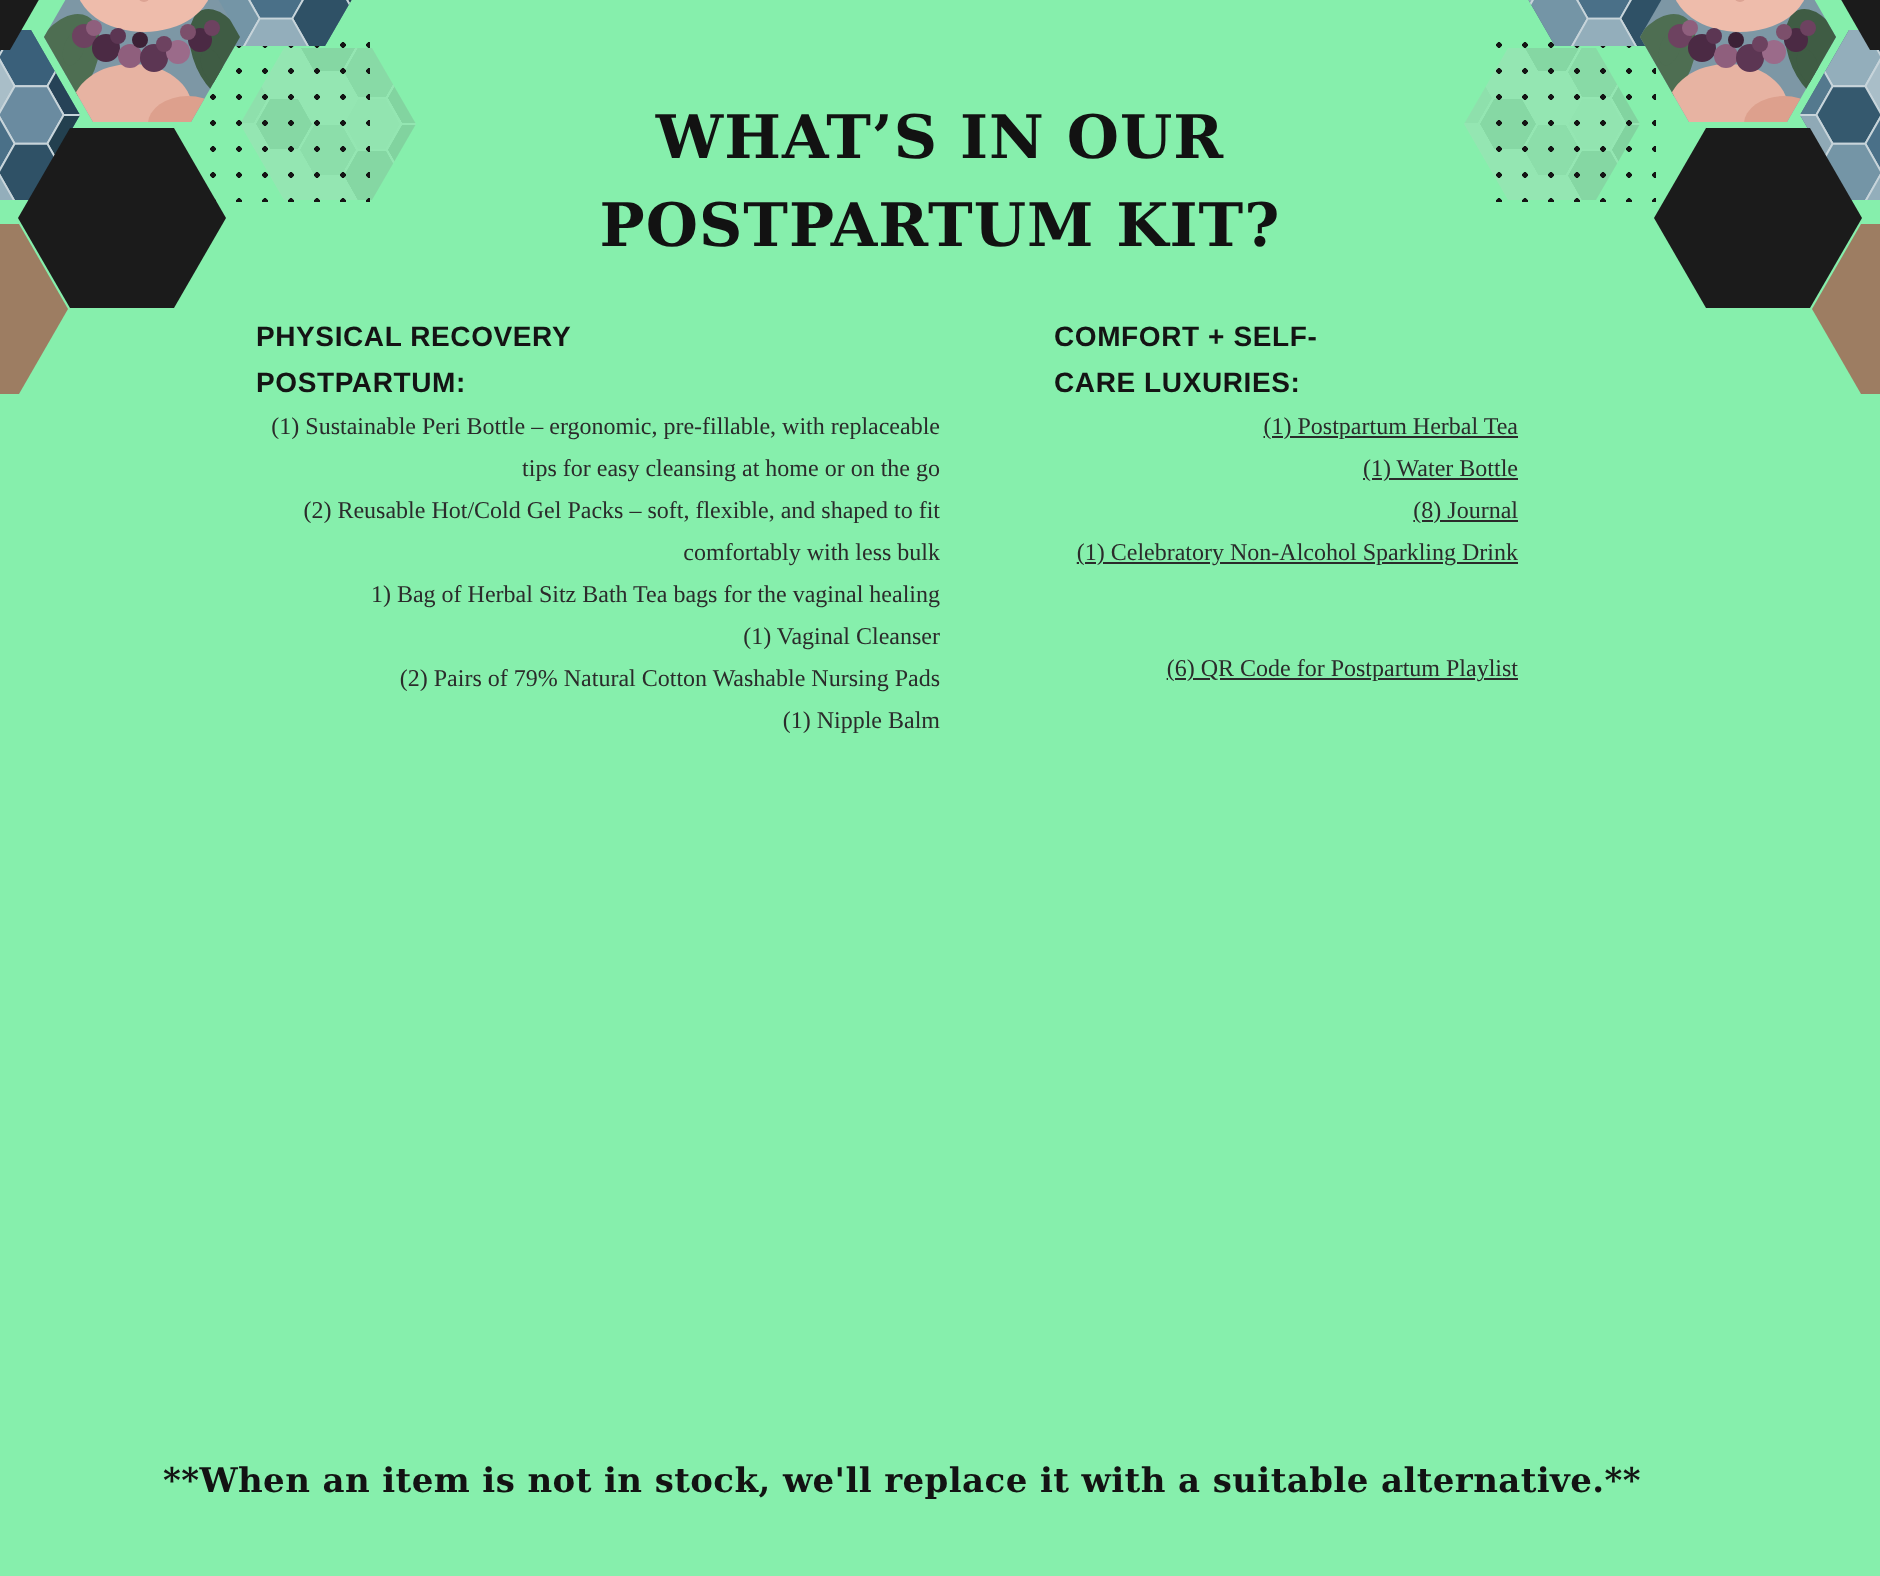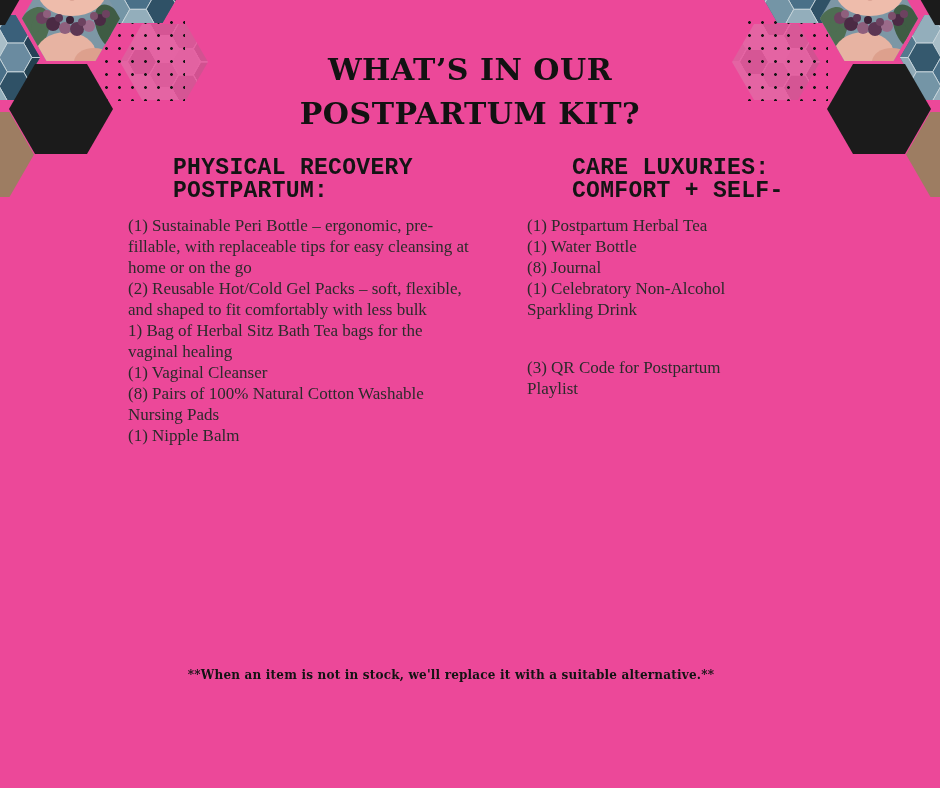--- a/index.html
+++ b/index.html
@@ -2,21 +2,21 @@
 <html><head>
 <meta charset="utf-8">
 <style>
   html, body { margin: 0; padding: 0; }
   body { background: #ffffff; }
 
   .page {
     position: relative;
     width: 940px;
     height: 788px;
-    background: #ec4899;
+    background: #86efac;
     overflow: hidden;
     font-family: "Liberation Serif", serif;
     color: #262626;
   }
 
   
   .hex {
     position: absolute;
     clip-path: polygon(25% 0%, 75% 0%, 100% 50%, 75% 100%, 25% 100%, 0% 50%);
     overflow: hidden;
@@ -48,47 +48,46 @@
     letter-spacing: 0.5px;
     color: #121212;
   }
   .title-line { white-space: nowrap; }
 
   .col { position: absolute; top: 157px; }
   .col-left  { left: 128px; width: 342px; }
   .col-right { left: 527px; width: 260px; }
 
   .section-heading {
-    font-family: Liberation Mono, monospace;
+    font-family: Liberation Sans, sans-serif;
     font-weight: 800;
-    font-size: 23px;
+    font-size: 14px;
     line-height: 23px;
     letter-spacing: 0.3px;
     color: #141414;
-    margin-left: 45px;
   }
   .heading-line { white-space: nowrap; }
 
-  .item-list { margin-top: 12px; font-size: 17px; line-height: 21px; color: #2b2b2b; }
-  .col-right .item-list { width: 232px; }
+  .item-list { font-size: 12px; line-height: 21px; color: #2b2b2b; text-align: right; }
+  .col-right .item-list { width: 232px; text-decoration: underline; }
   .list-item { margin: 0; }
 
   .digital-section { margin-top: 37px; }
 
   .footer-note {
     position: absolute;
-    top: 668px;
+    top: 731px;
     left: 0;
     width: 100%;
     box-sizing: border-box;
     padding-right: 38px;
     text-align: center;
     font-family: "DejaVu Serif", serif;
     font-weight: 800;
-    font-size: 12px;
+    font-size: 17px;
     letter-spacing: 0.2px;
     color: #131313;
   }
 </style>
 </head>
 <body>
 
 <div class="page">
 
   <svg width="0" height="0" style="position:absolute" aria-hidden="true">
@@ -199,40 +198,40 @@
   <section class="col col-left">
     <div class="section-heading">
       <div class="heading-line">PHYSICAL RECOVERY</div>
       <div class="heading-line">POSTPARTUM:</div>
     </div>
     <div class="item-list">
       <div class="list-item">(1) Sustainable Peri Bottle – ergonomic, pre-fillable, with replaceable tips for easy cleansing at home or on the go</div>
       <div class="list-item">(2) Reusable Hot/Cold Gel Packs – soft, flexible, and shaped to fit comfortably with less bulk</div>
       <div class="list-item">1) Bag of Herbal Sitz Bath Tea bags for the vaginal healing</div>
       <div class="list-item">(1) Vaginal Cleanser</div>
-      <div class="list-item">(8) Pairs of 100% Natural Cotton Washable Nursing Pads</div>
+      <div class="list-item">(2) Pairs of 79% Natural Cotton Washable Nursing Pads</div>
       <div class="list-item">(1) Nipple Balm</div>
     </div>
   </section>
 
   <section class="col col-right">
     <div>
       <div class="section-heading">
+        <div class="heading-line">COMFORT + SELF-</div>
         <div class="heading-line">CARE LUXURIES:</div>
-        <div class="heading-line">COMFORT + SELF-</div>
       </div>
       <div class="item-list">
         <div class="list-item">(1) Postpartum Herbal Tea</div>
         <div class="list-item">(1) Water Bottle</div>
         <div class="list-item">(8) Journal</div>
         <div class="list-item">(1) Celebratory Non-Alcohol Sparkling Drink</div>
       </div>
     </div>
     <div class="digital-section">
       <div class="item-list">
-        <div class="list-item">(3) QR Code for Postpartum Playlist</div>
+        <div class="list-item">(6) QR Code for Postpartum Playlist</div>
       </div>
     </div>
   </section>
 
   <footer class="footer-note">**When an item is not in stock, we'll replace it with a suitable alternative.**</footer>
 
 </div>
 
 </body></html>

